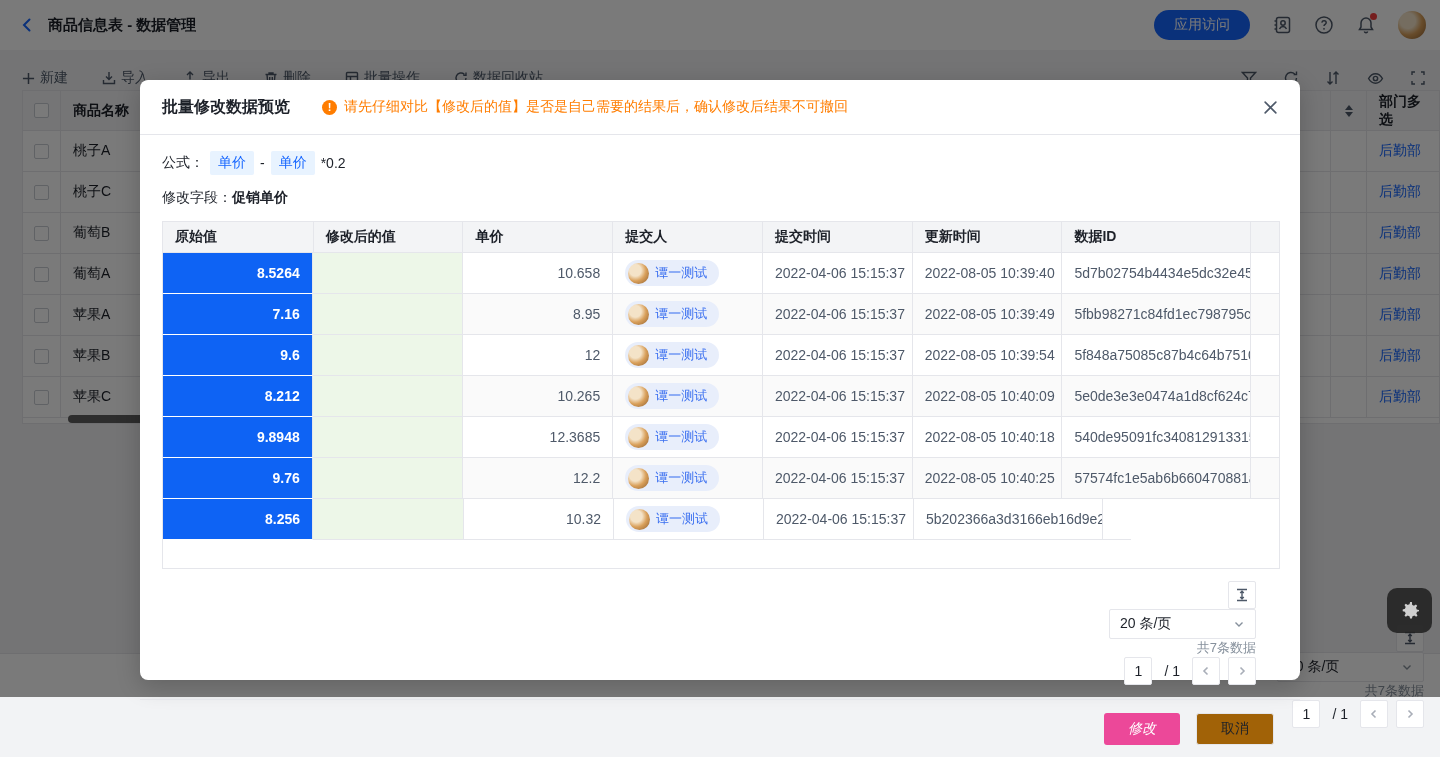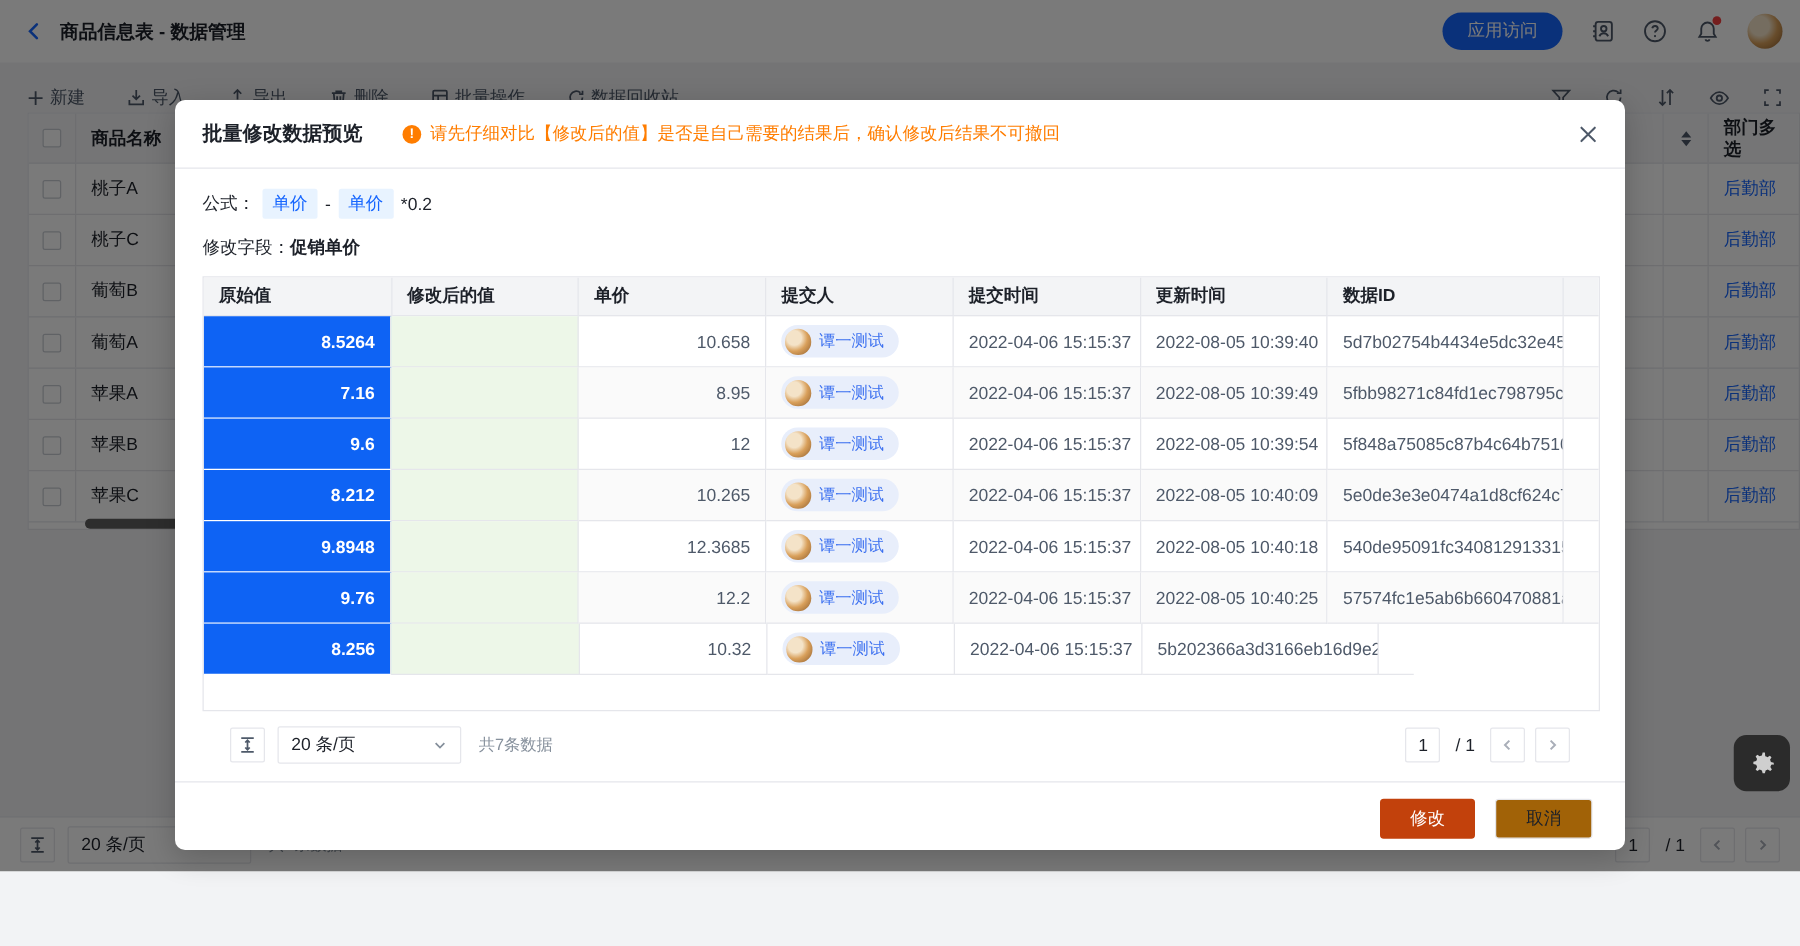--- a/index.html
+++ b/index.html
@@ -37,21 +37,21 @@
   .sorter { display:flex; flex-direction:column; gap:2px; }
   .sorter i { width:0; height:0; border-left:4px solid transparent; border-right:4px solid transparent; }
   .sorter .up { border-bottom:5px solid #4e5969; }
   .sorter .dn { border-top:5px solid #4e5969; }
   .hscroll-thumb { position:absolute; left:45px; top:324px; width:95px; height:8px; border-radius:4px; background:#5f5f5f; }
 
   .bottombar { position:absolute; left:0; bottom:0; width:1440px; height:44px; background:#fff;
                border-top:1px solid #e5e6eb; display:flex; align-items:center; padding:0 16px; }
 
   
-  .pager { display:flex; align-items:center; width:100%; }
+  .pager { display:flex; align-items:flex-end; width:100%;flex-direction:column; }
   .sq-btn { width:28px; height:28px; border:1px solid #e5e6eb; border-radius:2px; background:#fff;
             display:flex; align-items:center; justify-content:center; color:#4e5969; cursor:pointer; }
   .size-select { margin-left:10px; width:147px; height:30px; border:1px solid #e5e6eb; border-radius:2px;
                  background:#fff; display:flex; align-items:center; padding:0 10px; font-size:14px; color:#1d2129; cursor:pointer; }
   .size-select .chev { margin-left:auto; color:#86909c; }
   .total-txt { margin-left:14px; font-size:13px; color:#86909c; }
   .pager-right { margin-left:auto; display:flex; align-items:center; gap:8px; }
   .page-box { width:28px; height:28px; border:1px solid #e5e6eb; border-radius:2px; background:#fff;
               display:flex; align-items:center; justify-content:center; font-size:14px; }
   .of-txt { font-size:14px; color:#1d2129; margin:0 4px; }
@@ -93,21 +93,21 @@
                     height:26px; padding:2px 12px 2px 3px; }
   .avatar-s { width:21px; height:21px; border-radius:50%; flex:none;
               background:radial-gradient(circle at 35% 35%, #f4e3c8 0 30%, #d9a05b 55%, #8a5a2b 100%); }
   .pill-name { color:#3a6ff0; font-size:13px; }
   .cell-dim { color:#4e5969; }
 
   .m-pager { margin-top:12px; padding:0 22px; }
   .m-divider { margin-top:14px; border-top:1px solid #e5e6eb; }
   .m-footer { display:flex; justify-content:flex-end; align-items:center; gap:16px; padding:13px 26px 0; }
   .btn { height:32px; border-radius:3px; font-size:14px; padding:0 24px; cursor:pointer; }
-  .btn-primary { background:#c2410c; color:#fff; border:none; }
+  .btn-primary { background:#ec4899; color:#fff; border:none;font-style:italic; }
   .btn-plain { background:#a16207; color:#1d2129; border:1px solid #e5e6eb; }
 
   
   .gear-widget { position:absolute; right:8px; bottom:64px; width:45px; height:45px; border-radius:10px;
                  background:rgba(35,35,35,0.9); z-index:30; display:flex; align-items:center; justify-content:center;
                  color:#cfcfcf; cursor:pointer; }
   svg { display:block; }
 </style>
 </head>
 <body>

